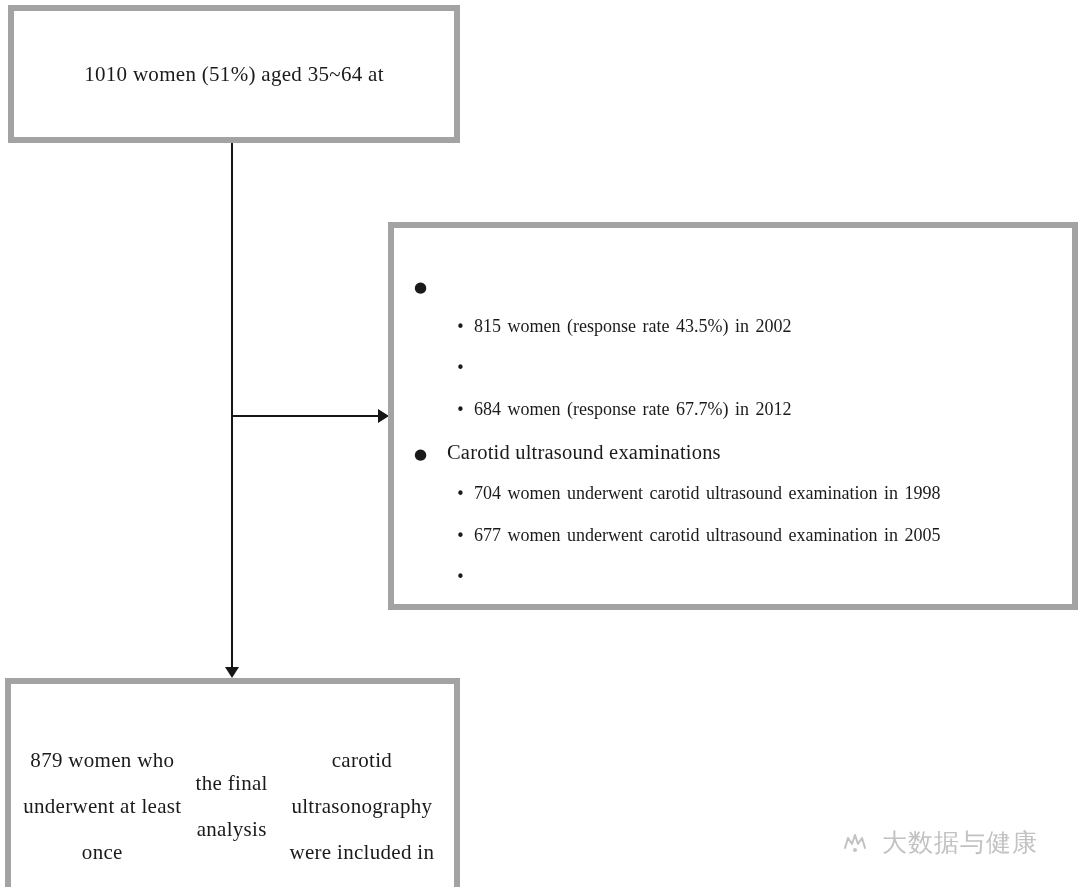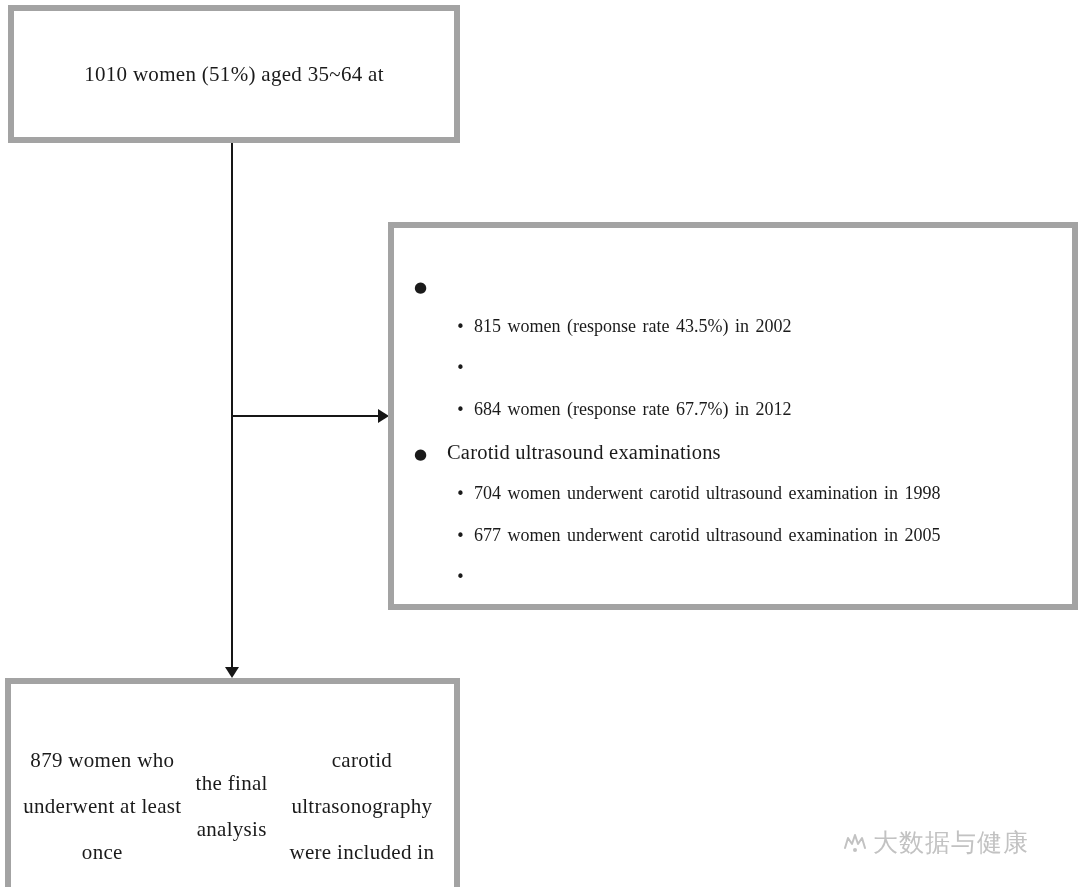--- a/index.html
+++ b/index.html
@@ -98,21 +98,21 @@
     width: 0; height: 0;
     border-top: 7px solid transparent;
     border-bottom: 7px solid transparent;
     border-left: 11px solid #161616;
   }
   .watermark {
     position: absolute;
     left: 842px; top: 826px;
     display: flex;
     align-items: center;
-    gap: 5px;
+    gap: 14px;
     color: #c2c2c2;
     font-size: 25px;
     font-family: "DejaVu Sans", "Liberation Sans", sans-serif;
     letter-spacing: 1px;
   }
   .wm-icon svg { display: block; }
 </style>
 </head>
 <body>
 

